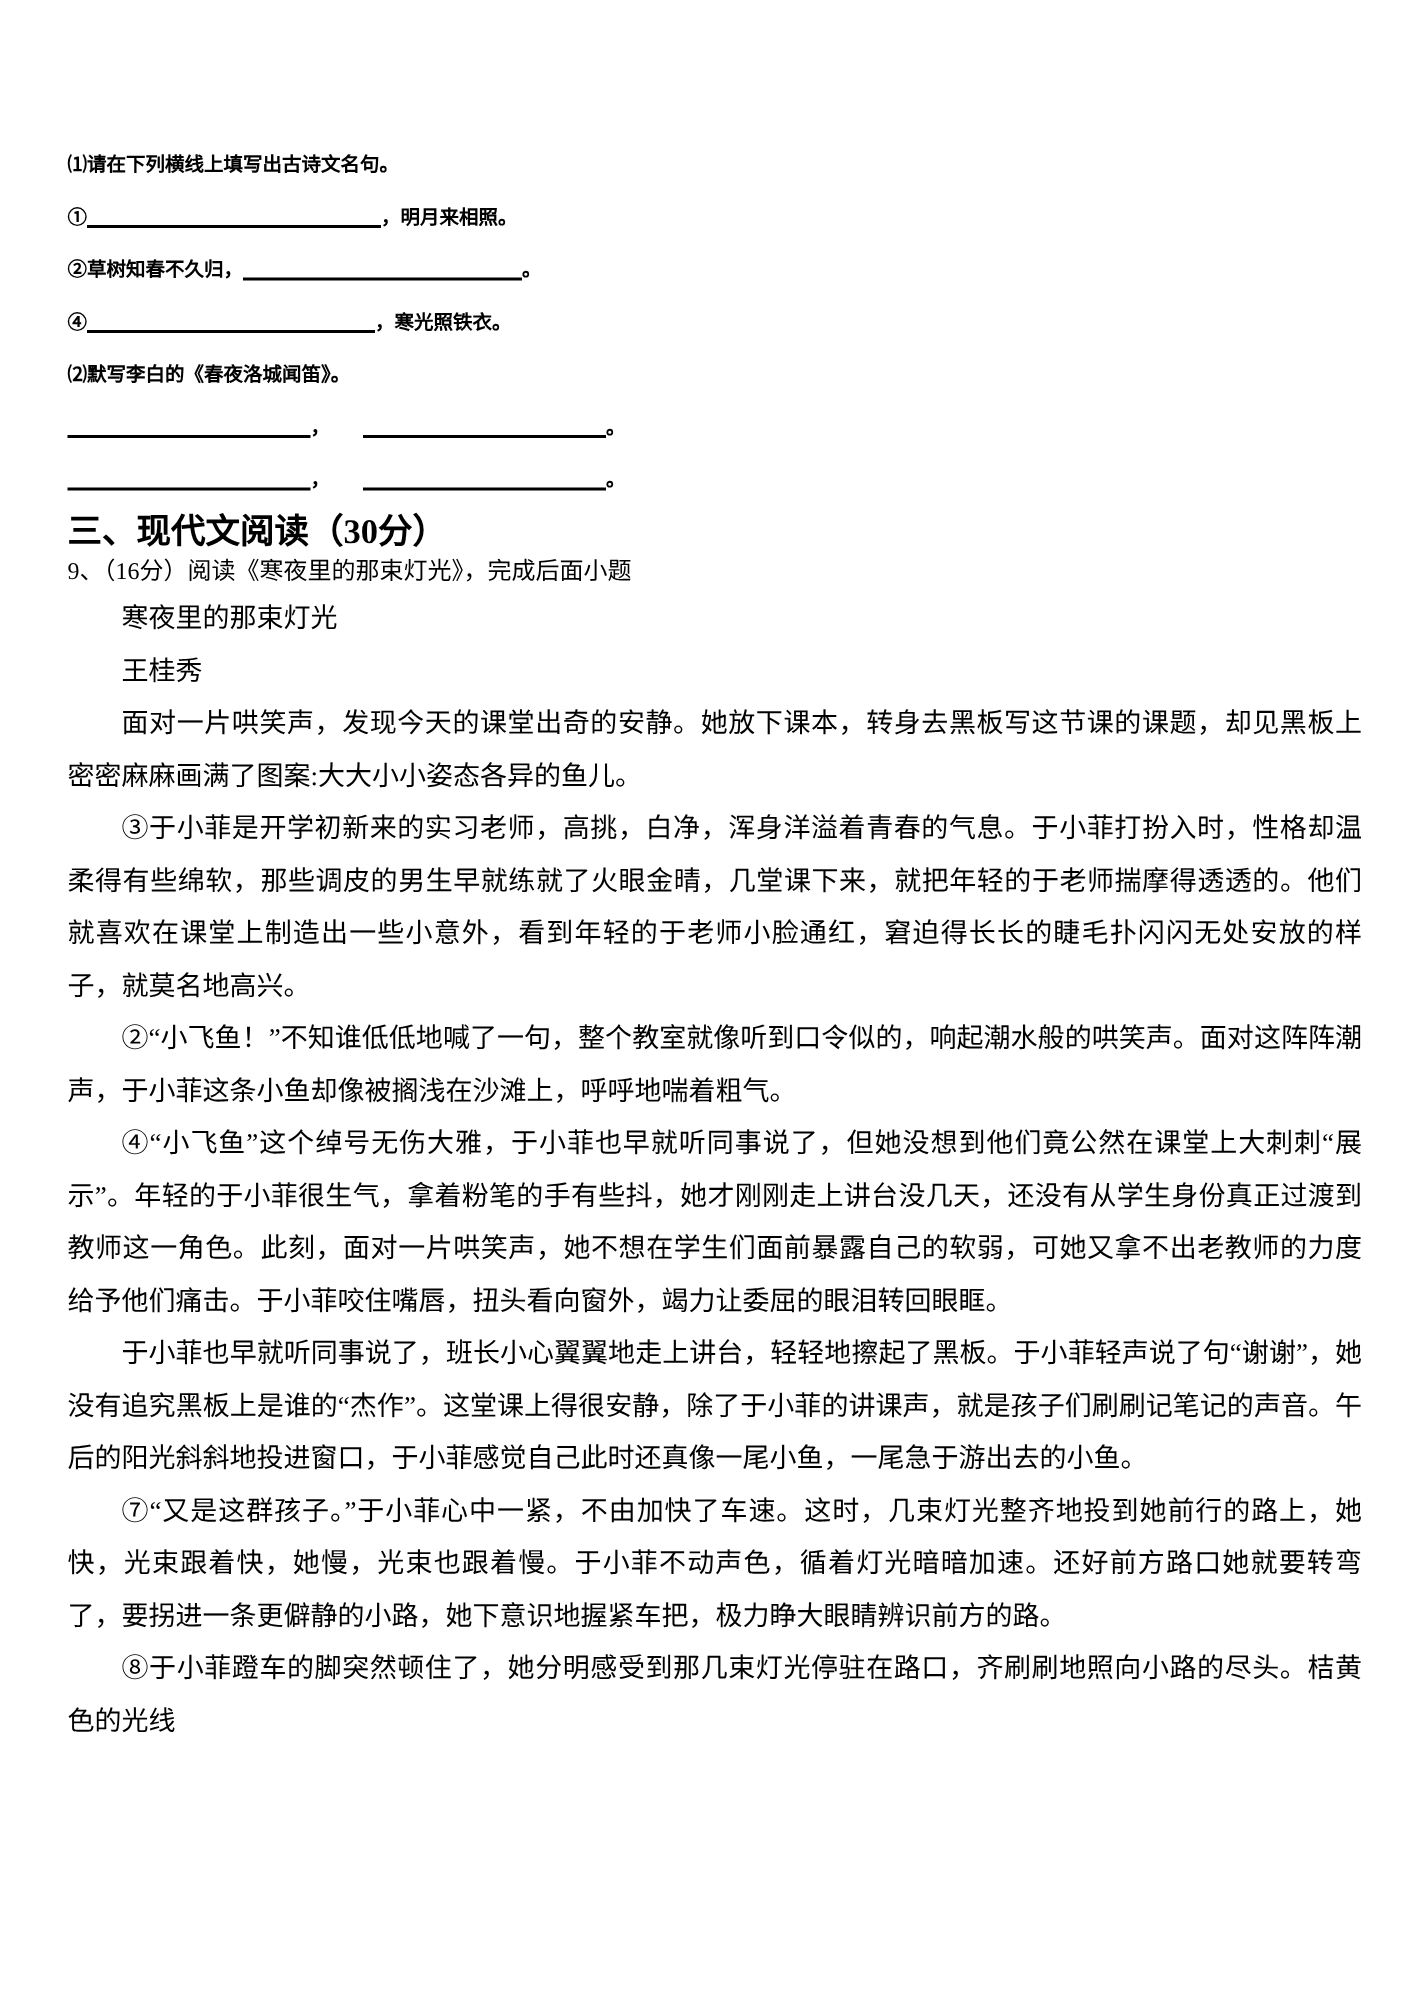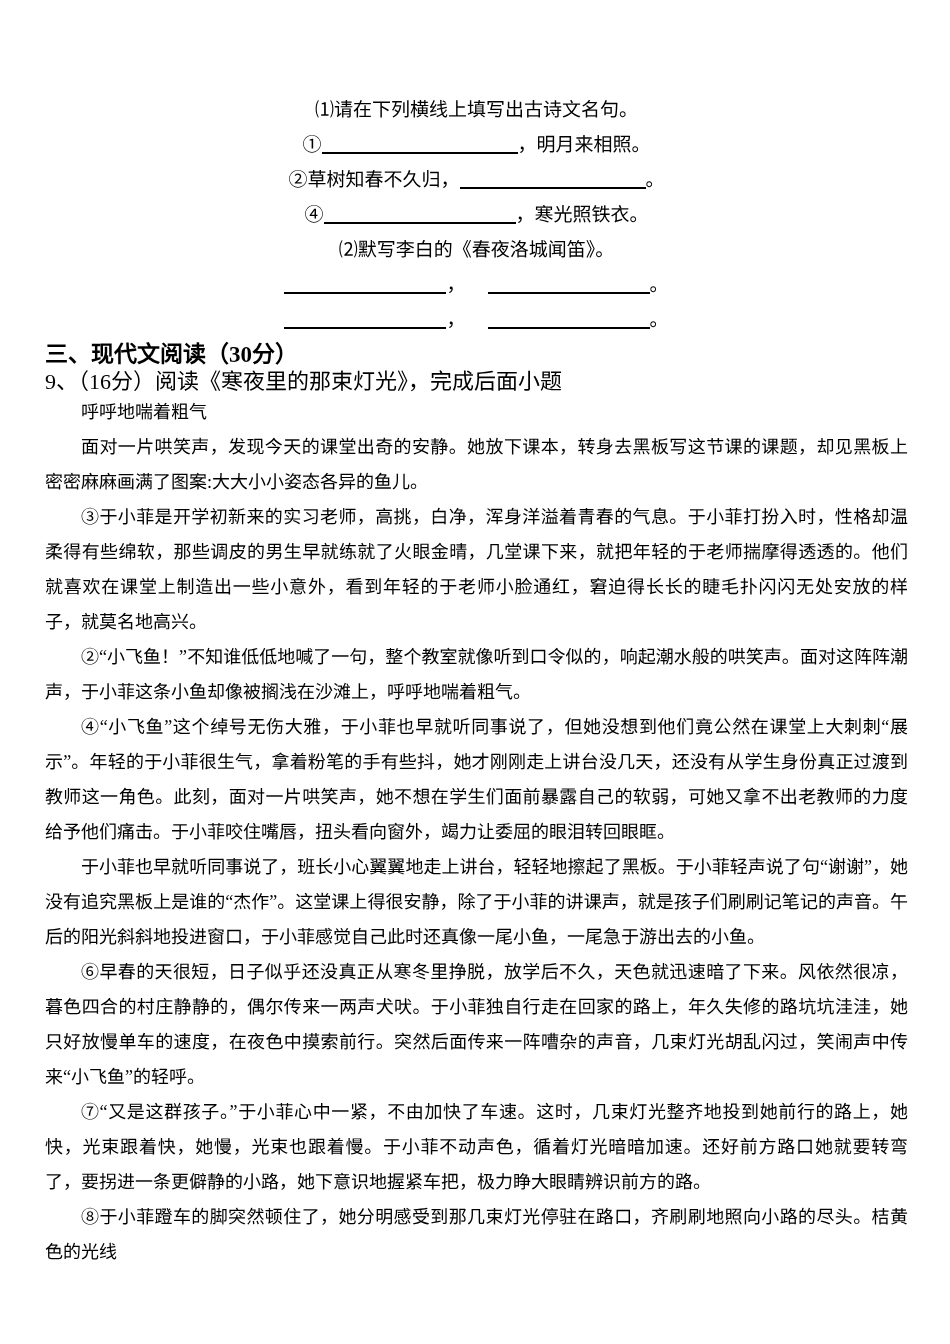--- a/index.html
+++ b/index.html
@@ -15,24 +15,23 @@
     color: #000000;
     box-sizing: border-box;
     padding: 92px 42px 0 45px;
     overflow: hidden;
     font-family: "Liberation Serif", "DejaVu Serif", serif;
   }
   
   .dict p {
     margin: 0;
     line-height: 35px;
-    font-size: 19px;
-    font-weight: normal;
+    font-size: 13px;
+    font-weight: bold;
     white-space: nowrap;
-    text-align: center;
   }
   .blank {
     display: inline-block;
     border-bottom: 2px solid #000;
     height: 16px;
     vertical-align: -3px;
   }
   .bw-a { width: 196px; }
   .bw-b { width: 186px; }
   .bw-c { width: 166px; }
@@ -42,21 +41,21 @@
   
   .sec-head {
     margin: 4px 0 0 0;
     line-height: 27px;
     font-size: 23px;
     font-weight: bold;
   }
   .q-lead {
     margin: 0;
     line-height: 27px;
-    font-size: 22px;
+    font-size: 16px;
     font-weight: normal;
   }
   
   .article p {
     margin: 0;
     font-size: 18px;
     line-height: 35px;
     text-align: justify;
     text-indent: 2em;
   }
@@ -84,24 +83,24 @@
 
     <p><span class="blank bw-row"></span><span>，</span><span class="row-gap"></span><span class="blank bw-row"></span><span>。</span></p>
 
     <p><span class="blank bw-row"></span><span>，</span><span class="row-gap"></span><span class="blank bw-row"></span><span>。</span></p>
   </div>
 
   <p class="sec-head">三、现代文阅读（30分）</p>
   <p class="q-lead">9、（16分）阅读《寒夜里的那束灯光》，完成后面小题</p>
 
   <div class="article">
-    <p class="title-line">呼呼地喘着粗气</p>
+    <p class="title-line">寒夜里的那束灯光</p>
+    <p class="author-line">王桂秀</p>
     <p>面对一片哄笑声，发现今天的课堂出奇的安静。她放下课本，转身去黑板写这节课的课题，却见黑板上密密麻麻画满了图案:大大小小姿态各异的鱼儿。</p>
     <p>③于小菲是开学初新来的实习老师，高挑，白净，浑身洋溢着青春的气息。于小菲打扮入时，性格却温柔得有些绵软，那些调皮的男生早就练就了火眼金晴，几堂课下来，就把年轻的于老师揣摩得透透的。他们就喜欢在课堂上制造出一些小意外，看到年轻的于老师小脸通红，窘迫得长长的睫毛扑闪闪无处安放的样子，就莫名地高兴。</p>
     <p>②“小飞鱼！”不知谁低低地喊了一句，整个教室就像听到口令似的，响起潮水般的哄笑声。面对这阵阵潮声，于小菲这条小鱼却像被搁浅在沙滩上，呼呼地喘着粗气。</p>
     <p>④“小飞鱼”这个绰号无伤大雅，于小菲也早就听同事说了，但她没想到他们竟公然在课堂上大刺刺“展示”。年轻的于小菲很生气，拿着粉笔的手有些抖，她才刚刚走上讲台没几天，还没有从学生身份真正过渡到教师这一角色。此刻，面对一片哄笑声，她不想在学生们面前暴露自己的软弱，可她又拿不出老教师的力度给予他们痛击。于小菲咬住嘴唇，扭头看向窗外，竭力让委屈的眼泪转回眼眶。</p>
     <p>于小菲也早就听同事说了，班长小心翼翼地走上讲台，轻轻地擦起了黑板。于小菲轻声说了句“谢谢”，她没有追究黑板上是谁的“杰作”。这堂课上得很安静，除了于小菲的讲课声，就是孩子们刷刷记笔记的声音。午后的阳光斜斜地投进窗口，于小菲感觉自己此时还真像一尾小鱼，一尾急于游出去的小鱼。</p>
-    <p>⑥早春的天很短，日子似乎还没真正从寒冬里挣脱，放学后不久，天色就迅速暗了下来。风依然很凉，暮色四合的村庄静静的，偶尔传来一两声犬吠。于小菲独自行走在回家的路上，年久失修的路坑坑洼洼，她只好放慢单车的速度，在夜色中摸索前行。突然后面传来一阵嘈杂的声音，几束灯光胡乱闪过，笑闹声中传来“小飞鱼”的轻呼。</p>
     <p>⑦“又是这群孩子。”于小菲心中一紧，不由加快了车速。这时，几束灯光整齐地投到她前行的路上，她快，光束跟着快，她慢，光束也跟着慢。于小菲不动声色，循着灯光暗暗加速。还好前方路口她就要转弯了，要拐进一条更僻静的小路，她下意识地握紧车把，极力睁大眼睛辨识前方的路。</p>
     <p>⑧于小菲蹬车的脚突然顿住了，她分明感受到那几束灯光停驻在路口，齐刷刷地照向小路的尽头。桔黄色的光线</p>
   </div>
 
 </div>
 
 </body></html>

